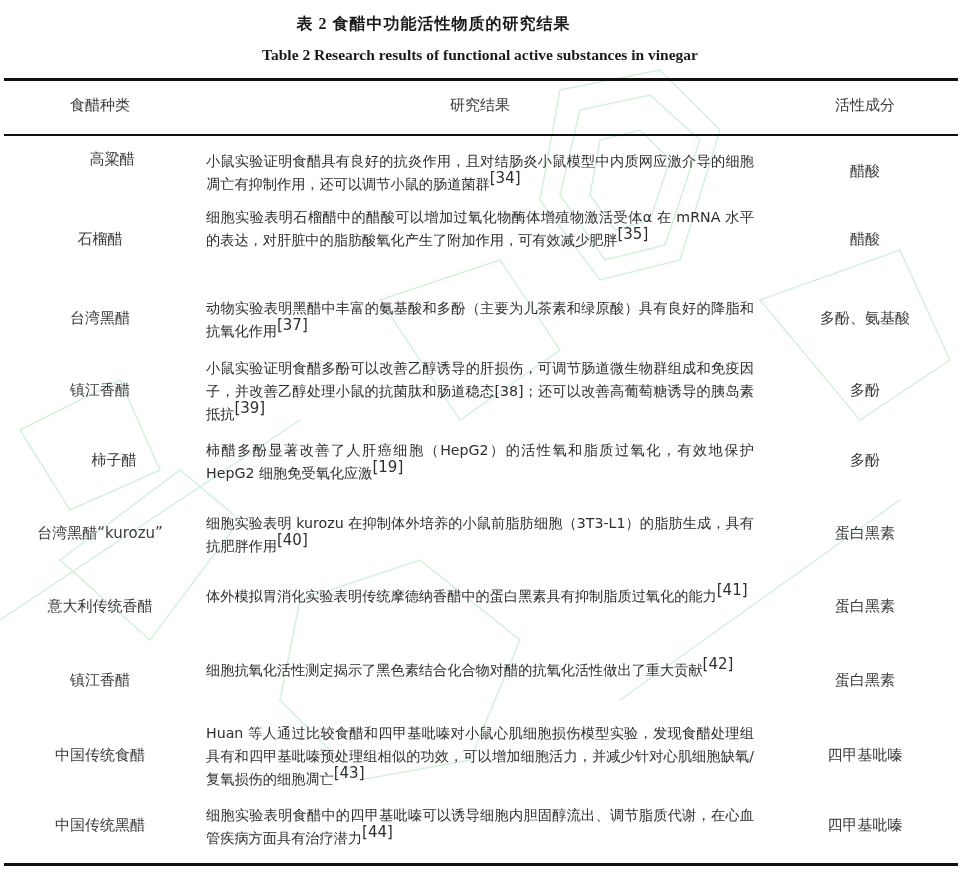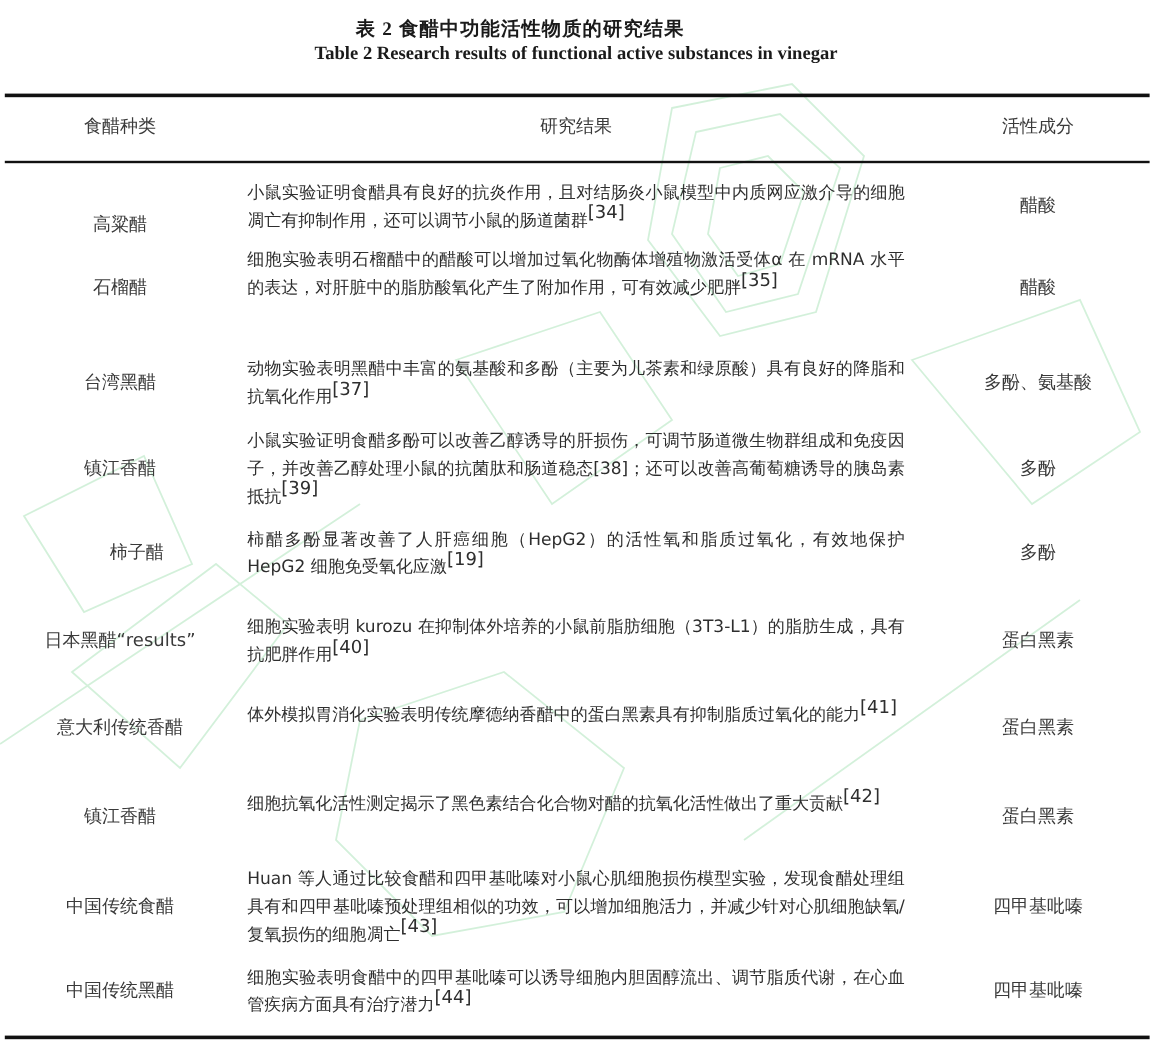--- a/index.html
+++ b/index.html
@@ -7,21 +7,21 @@
     width: 960px; height: 880px; background: #ffffff; position: relative; overflow: hidden;
     font-family: "DejaVu Serif", "Liberation Serif", serif; color: #2a2a2a;
   }
   .watermark { position: absolute; left: 0; top: 0; width: 960px; height: 880px; pointer-events: none; z-index: 0; }
   .title-cn {
     position: absolute; top: 14px; left: 0; width: 867px; text-align: center;
     font-size: 16px; font-weight: bold; color: #1a1a1a; letter-spacing: 1px;
     font-family: Liberation Serif, serif;
   }
   .title-en {
-    position: absolute; top: 36px; left: 0; width: 960px; text-align: center;
+    position: absolute; top: 46px; left: 0; width: 960px; text-align: center;
     font-size: 15.5px; font-weight: bold; color: #1a1a1a;
     font-family: "Liberation Serif", serif;
   }
   .rule { position: absolute; left: 4px; width: 954px; background: #111; z-index: 2; }
   .rule.top { top: 78px; height: 3px; }
   .rule.mid { top: 134px; height: 2px; }
   .rule.bottom { top: 863px; height: 3px; }
   .hdr { position: absolute; top: 96px; font-size: 15px; color: #3a3a3a; z-index: 2; font-family: "DejaVu Sans", sans-serif; }
   .hdr.c1 { left: 0; width: 200px; text-align: center; }
   .hdr.c2 { left: 200px; width: 560px; text-align: center; }
@@ -63,21 +63,21 @@
 
 <div class="rule top"></div>
 <div class="hdr c1">食醋种类</div>
 <div class="hdr c2">研究结果</div>
 <div class="hdr c3">活性成分</div>
 <div class="rule mid"></div>
 
 <div class="rows">
 
   <div class="row" style="top:10px;">
-    <div class="cell-type" style="top:28px;">高粱醋</div>
+    <div class="cell-type" style="top:0;padding-left:12px;">高粱醋</div>
     <div class="cell-result"><span>小鼠实验证明食醋具有良好的抗炎作用，且对结肠炎小鼠模型中内质网应激介导的细胞凋亡有抑制作用，还可以调节小鼠的肠道菌群</span><sup>[34]</sup></div>
     <div class="cell-active" style="top:12px;">醋酸</div>
   </div>
 
   <div class="row" style="top:66px;">
     <div class="cell-type" style="top:24px;">石榴醋</div>
     <div class="cell-result"><span>细胞实验表明石榴醋中的醋酸可以增加过氧化物酶体增殖物激活受体α 在 mRNA 水平的表达，对肝脏中的脂肪酸氧化产生了附加作用，可有效减少肥胖</span><sup>[35]</sup></div>
     <div class="cell-active" style="top:24px;">醋酸</div>
   </div>
 
@@ -93,21 +93,21 @@
     <div class="cell-active" style="top:24px;">多酚</div>
   </div>
 
   <div class="row" style="top:299px;">
     <div class="cell-type" style="top:12px;padding-left:14px;">柿子醋</div>
     <div class="cell-result"><span>柿醋多酚显著改善了人肝癌细胞（HepG2）的活性氧和脂质过氧化，有效地保护 HepG2 细胞免受氧化应激</span><sup>[19]</sup></div>
     <div class="cell-active" style="top:12px;">多酚</div>
   </div>
 
   <div class="row" style="top:372px;">
-    <div class="cell-type" style="top:12px;">日本黑醋“results”</div>
+    <div class="cell-type" style="top:12px;">台湾黑醋“kurozu”</div>
     <div class="cell-result"><span>细胞实验表明 kurozu 在抑制体外培养的小鼠前脂肪细胞（3T3-L1）的脂肪生成，具有抗肥胖作用</span><sup>[40]</sup></div>
     <div class="cell-active" style="top:12px;">蛋白黑素</div>
   </div>
 
   <div class="row" style="top:445px;">
     <div class="cell-type" style="top:12px;">意大利传统香醋</div>
     <div class="cell-result"><span>体外模拟胃消化实验表明传统摩德纳香醋中的蛋白黑素具有抑制脂质过氧化的能力</span><sup>[41]</sup></div>
     <div class="cell-active" style="top:12px;">蛋白黑素</div>
   </div>
 

